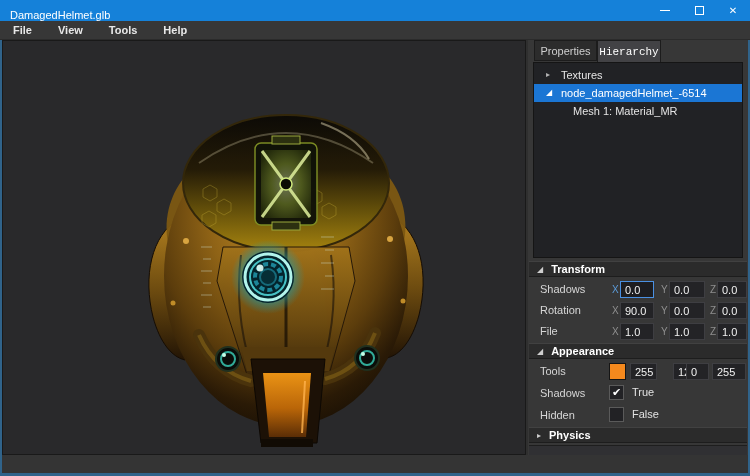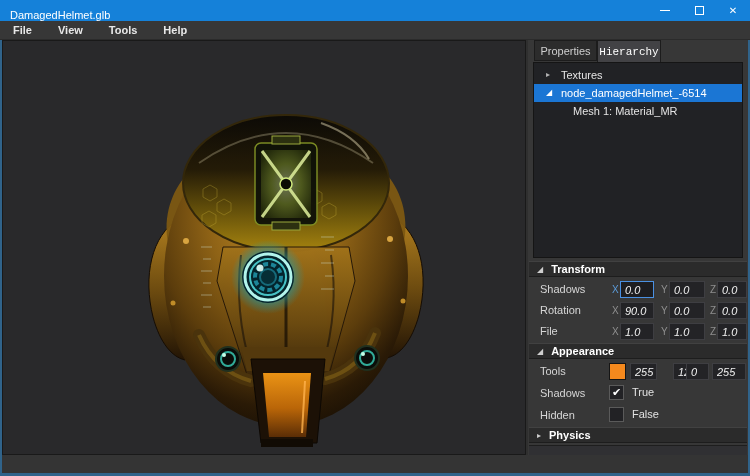--- a/index.html
+++ b/index.html
@@ -52,21 +52,21 @@
   .empty-strip { position:absolute; left:1px; top:405px; width:218px; height:10px; background:#303033; border-top:1px solid #1e1e1e; }
 
   .prop-row { position:absolute; left:0; width:220px; height:17px; }
   .row-position { top:241px; } .row-rotation { top:262px; } .row-scale { top:283px; }
   .row-color { top:323px; } .row-shadows { top:345px; } .row-hidden { top:367px; }
   .prop-label { position:absolute; left:12px; top:2px; color:#d6d6d6; }
 
   .axis { position:absolute; top:3px; font-size:10px; color:#8f8f8f; }
   .axis.focus { color:#5b9bd9; }
   .ax-x { left:84px; } .ax-y { left:133px; } .ax-z { left:182px; }
-  .field { position:absolute; top:0; height:17px; background:#232326; border:1px solid #3e3e42; color:#f0f0f0; font-size:11px; font-family:"Liberation Sans",sans-serif; padding-left:4px; outline:none;font-style:italic; }
+  .field { position:absolute; top:0; height:17px; background:#232326; border:1px solid #3e3e42; color:#f0f0f0; font-size:11px; font-family:"Liberation Sans",sans-serif; padding-left:4px; outline:none; }
   .field.focused { border-color:#4a90e2; background:#1d1d20; }
   .fx { left:92px; width:34px; } .fy { left:141px; width:36px; } .fz { left:189px; width:30px; }
 
   .swatch { position:absolute; left:81px; top:0; width:17px; height:17px; border:1px solid #151515; }
   .c1 { left:102px; width:27px; } .c2 { left:145px; width:23px; } .c3 { left:158px; width:23px; } .c4 { left:184px; width:34px; }
 
   .checkbox { position:absolute; left:81px; top:0; width:15px; height:15px; background:#222225; border:1px solid #5a5a5a; color:#ffffff; font-size:11px; line-height:13px; text-align:center; }
   .check-value { position:absolute; left:104px; top:1px; color:#e2e2e2; }
 </style>
 </head>

